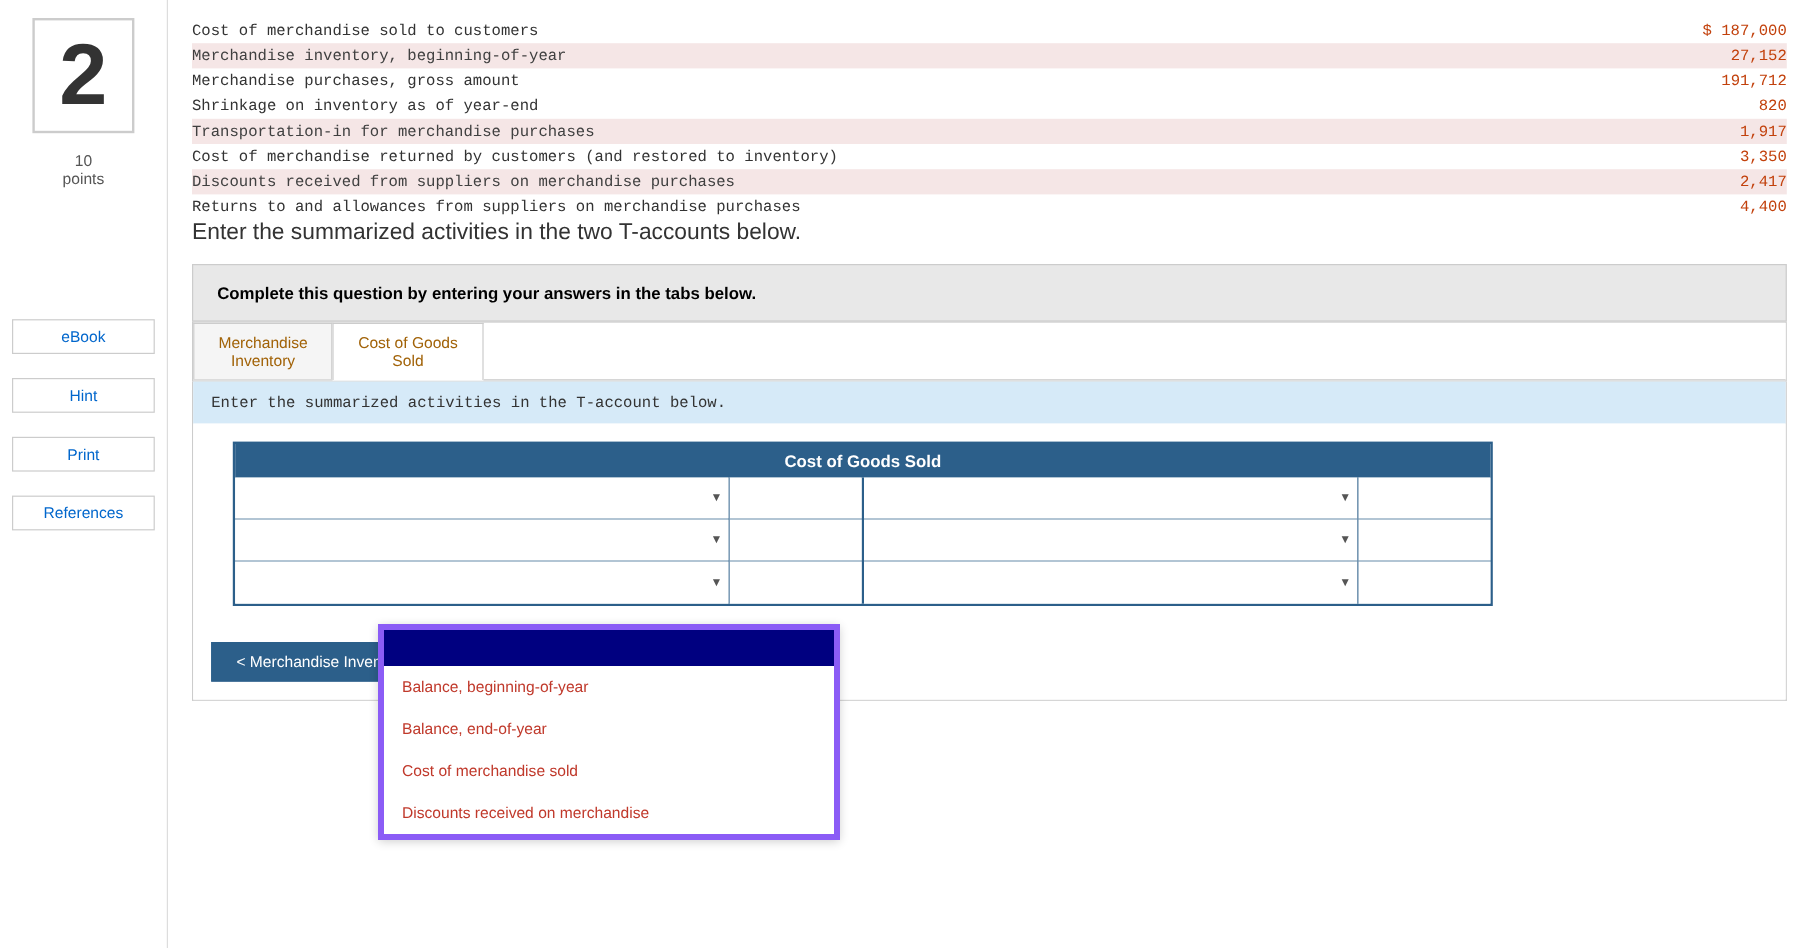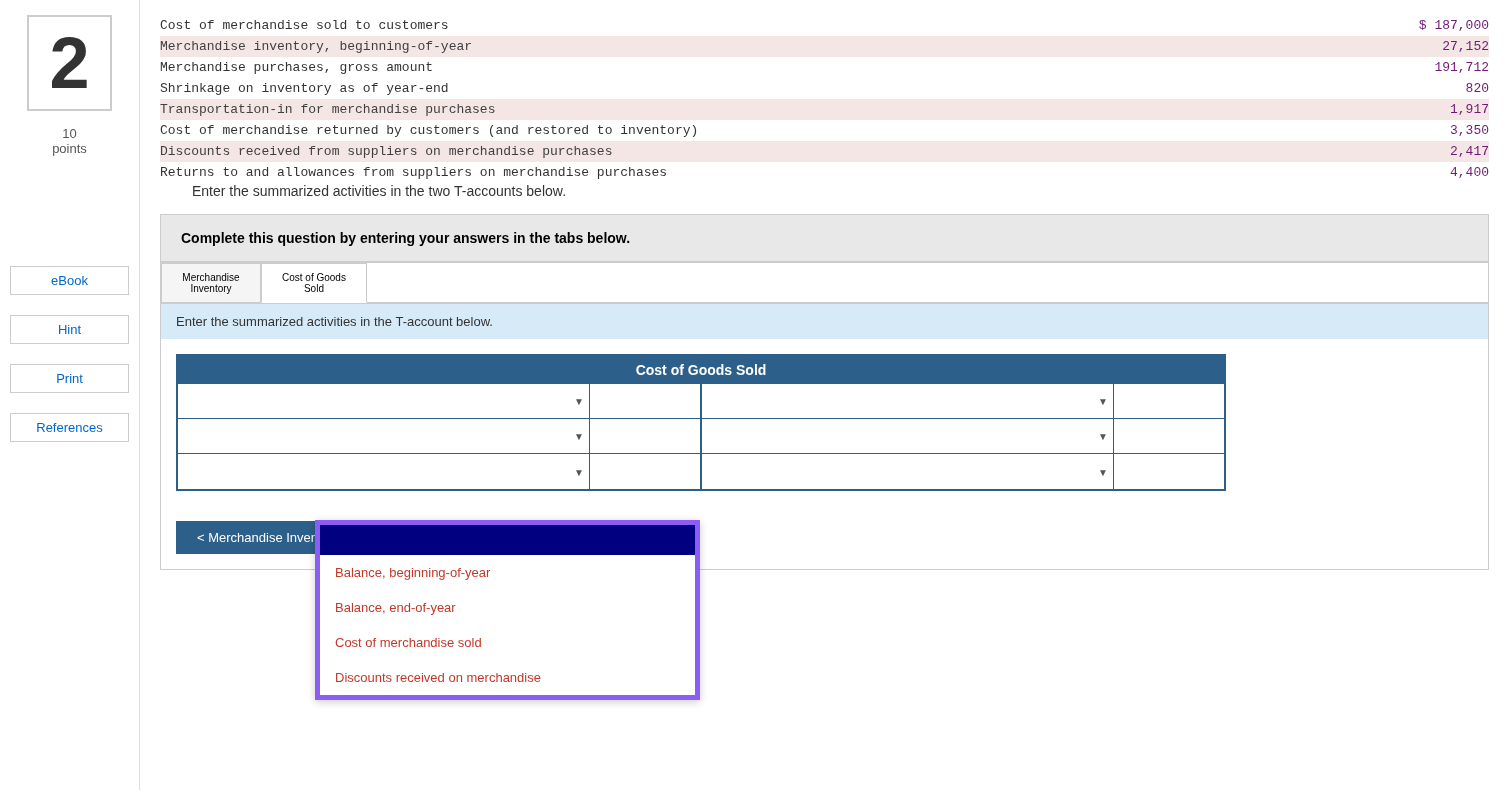--- a/index.html
+++ b/index.html
@@ -64,28 +64,27 @@
     .data-row {
       display: flex;
       justify-content: space-between;
       padding: 3px 0;
     }
     .data-row.highlighted {
       background: #f5e6e6;
     }
     .data-label { color: #404040; }
     .data-label-dark { color: #333; }
-    .data-value { text-align: right; min-width: 100px; color: #701a75; }
+    .data-value { text-align: right; min-width: 100px; color: #c2410c; }
 
     
     .instruction-text {
-      font-size: 14px;
+      font-size: 19px;
       color: #333;
       margin-bottom: 15px;
-      margin-left: 32px;
     }
 
     
     .instruction-box {
       background: #e8e8e8;
       padding: 15px 20px;
       margin-bottom: 0;
       border: 1px solid #ccc;
     }
     .instruction-box-text {
@@ -102,54 +101,56 @@
     .tabs-row {
       display: flex;
       border-bottom: 1px solid #ccc;
       background: #fff;
     }
     .tab {
       padding: 8px 20px;
       border: 1px solid #ccc;
       border-bottom: none;
       cursor: pointer;
-      font-size: 10px;
+      font-size: 13px;
       text-align: center;
       min-width: 100px;
       background: #f5f5f5;
-      color: #000000;
+      color: #a16207;
     }
     .tab.active {
       background: #fff;
       border-bottom: 1px solid #fff;
       margin-bottom: -1px;
       font-weight: normal;
     }
 
     
     .taccount-section {
       border: 1px solid #ccc;
       border-top: none;
     }
     .taccount-instruction {
       background: #d6eaf8;
       padding: 10px 15px;
       font-size: 13px;
       color: #333;
+      font-family: Liberation Mono, monospace;
     }
 
     .taccount-wrapper {
       padding: 15px;
       background: #fff;
     }
 
     .taccount {
       border: 2px solid #2c5f8a;
       width: 100%;
       max-width: 1050px;
+      margin-left: 18px;
     }
     .taccount-header {
       background: #2c5f8a;
       color: #fff;
       text-align: center;
       font-weight: bold;
       padding: 6px;
       font-size: 14px;
     }
     .taccount-body {

